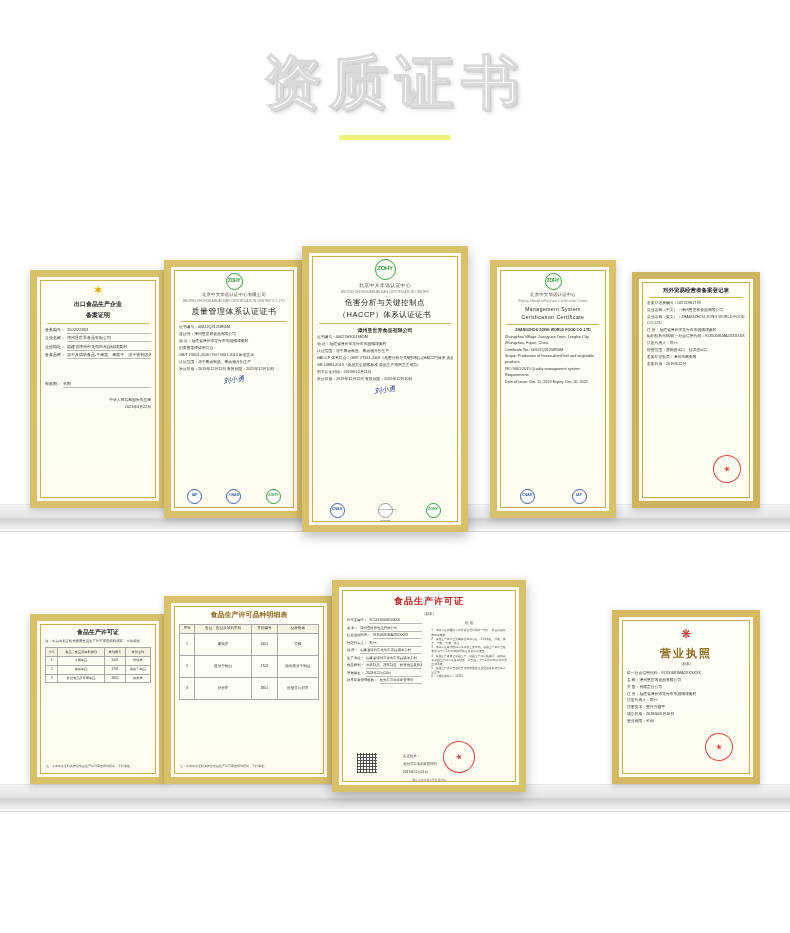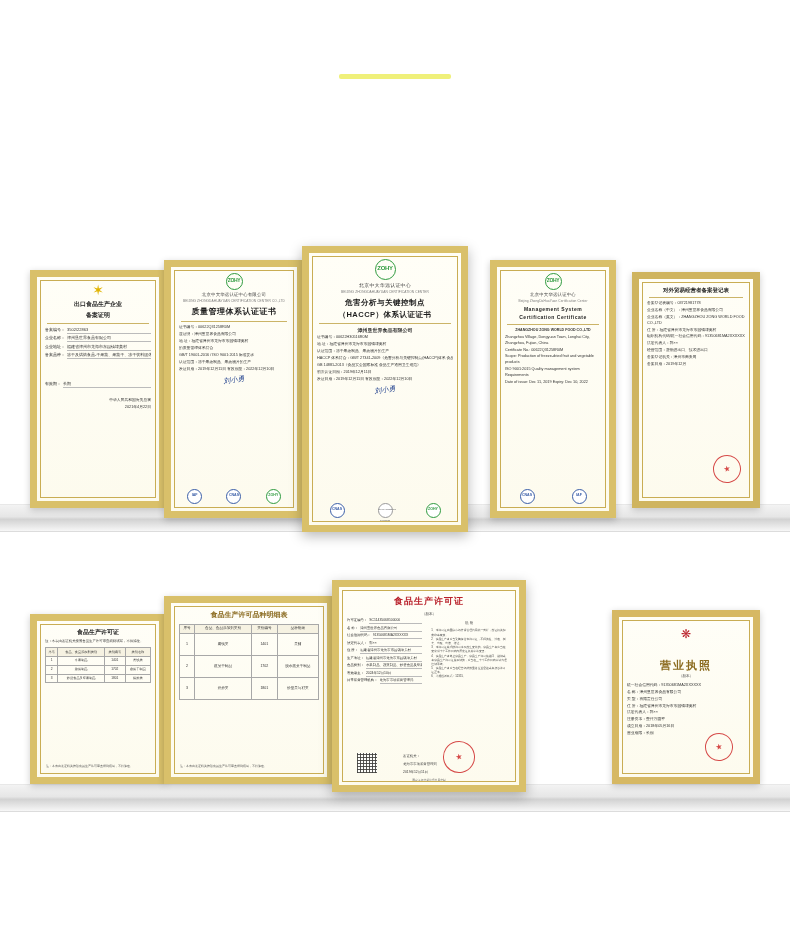--- a/index.html
+++ b/index.html
@@ -135,21 +135,21 @@
   }
   .c-org-en {
     text-align: center;
     font-size: 3.2px;
     color: #7a7a7a;
     letter-spacing: 0.1px;
   }
   .c-title {
     text-align: center;
     font-size: 8px;
-    font-weight: bold;
+    font-weight: normal;
     color: #1d1d1d;
     margin: 3px 12px 2px;
     letter-spacing: 0.5px;
   }
   .c-title-sm {
     text-align: center;
     font-size: 6px;
     font-weight: bold;
     color: #1d1d1d;
     margin: 3px 0 2px;
@@ -289,20 +289,21 @@
     color: #444;
     line-height: 1.5;
   }
 </style>
 </head>
 <body>
 
 <div class="page">
 
   <div class="header">
+    <div class="header-title">资质证书</div>
     <div class="header-rule"></div>
   </div>
 
   <div class="shelf shelf-1">
     <div class="shelf-bar"></div>
 
     <div class="cert" style="left:30px; top:30px; width:136px; height:238px;">
       <div class="cert-inner"></div>
       <div class="cert-body">
         <div class="cross-mark">✶</div>
@@ -562,21 +563,21 @@
           <span class="star">★</span>
         </div>
         <div style="position:absolute; bottom:-1px; left:0; right:0; text-align:center; font-size:2.8px; color:#666">国家市场监督管理总局监制</div>
       </div>
     </div>
 
     <div class="cert" style="left:612px; top:58px; width:148px; height:174px;">
       <div class="cert-inner" style="border-color:#d6b863"></div>
       <div class="cert-body">
         <div class="biz-emblem">❋</div>
-        <div class="biz-title" style="margin-top:14px">营业执照</div>
+        <div class="biz-title" style="margin-top:2px">营业执照</div>
         <div class="c-subtitle">（副本）</div>
         <div class="c-line" style="margin-top:4px">统一社会信用代码：91350681MA2XXXXXX</div>
         <div class="c-line">名 称：漳州垦世界食品有限公司</div>
         <div class="c-line">类 型：有限责任公司</div>
         <div class="c-line">住 所：福建省漳州市龙海市东园镇埭美村</div>
         <div class="c-line">法定代表人：郭××</div>
         <div class="c-line">注册资本：壹仟万圆整</div>
         <div class="c-line">成立日期：2018年05月16日</div>
         <div class="c-line">营业期限：长期</div>
         <div class="stamp" style="right:16px; bottom:12px;">

